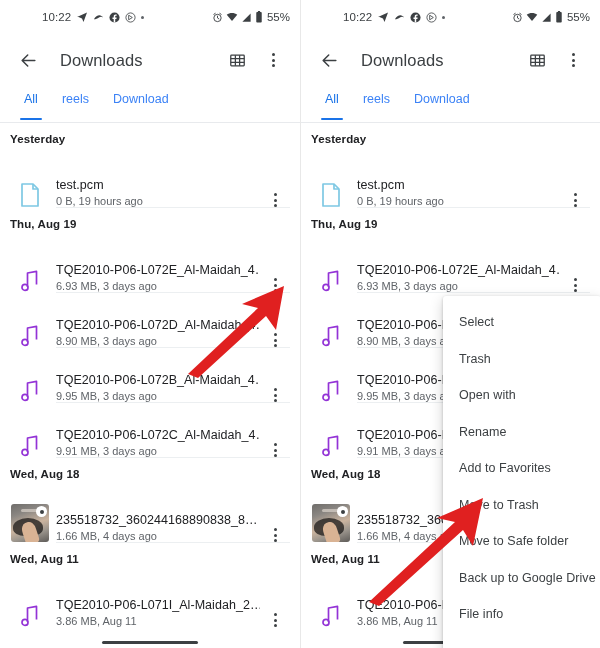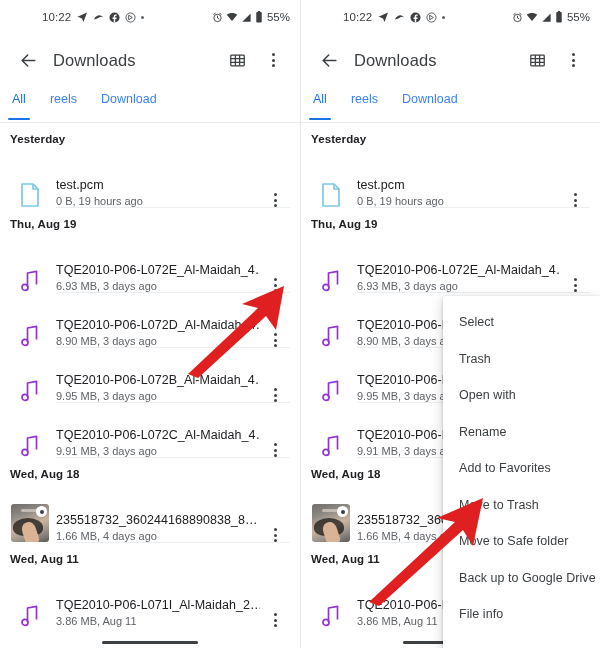--- a/index.html
+++ b/index.html
@@ -34,32 +34,32 @@
   .sb-batt { font-size: 11.5px; font-weight: 500; color: #3c4043; margin-left: 1px; }
 
   
   .appbar {
     height: 52px;
     display: flex; align-items: center;
     padding: 0 12px;
   }
   .appbar .back { width: 32px; height: 32px; display:flex; align-items:center; justify-content:center; }
   .appbar .title {
-    font-size: 16.5px; color: #3c4043; margin-left: 9px;
+    font-size: 16.5px; color: #3c4043; margin-left: 16px;
     font-weight: 400; letter-spacing: .1px;
   }
   .appbar .spacer { flex: 1; }
   .appbar .act { width: 30px; height: 30px; display:flex; align-items:center; justify-content:center; margin-left: 6px;}
   .kebab { display: flex; flex-direction: column; gap: 2.5px; align-items: center; }
   .kebab i { width: 3px; height: 3px; border-radius: 50%; background: #3c4043; display:block;}
 
   
   .tabs {
     height: 36px; display: flex; align-items: flex-start;
-    position: relative;
+    padding-left: 12px; position: relative;
   }
   .tab {
     font-size: 12.5px; color: #3b82f6; padding: 0 12px;
     height: 30px; line-height: 26px; position: relative; white-space: nowrap;
   }
   .tab.active { color: #1a73e8; }
   .tab.active::after {
     content: ""; position: absolute; left: 8px; right: 8px; bottom: -4px;
     height: 2.5px; background: #1a73e8; border-radius: 2px;
   }

